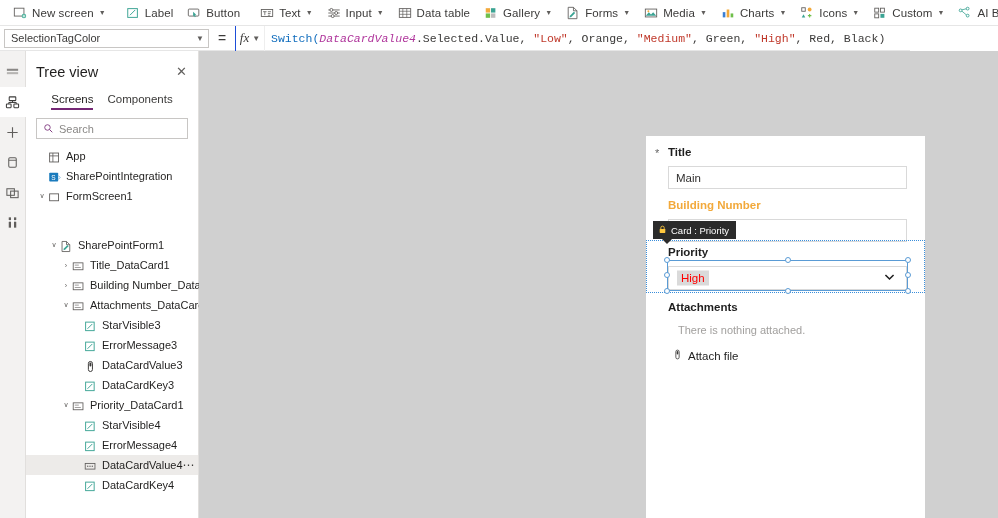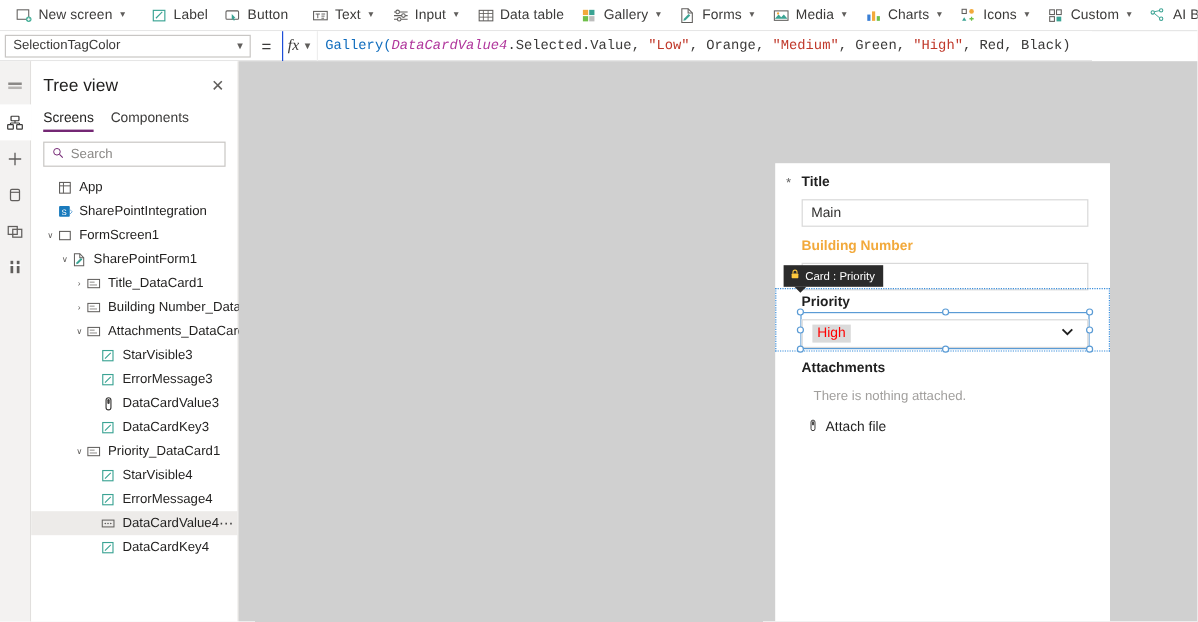--- a/index.html
+++ b/index.html
@@ -75,21 +75,21 @@
   .treepanel {
     position:absolute; left:26px; top:51px; width:173px; height:467px;
     background:#ffffff; border-right:1px solid #e1dfdd;
   }
   .tp-head {
     height:29px; display:flex; align-items:center; justify-content:space-between;
     padding:0 8px 0 10px; margin-top:6px;
   }
   .tp-title { font-size:14.5px; color:#201f1e; font-weight:400; }
   .tp-close { font-size:13px; color:#605e5c; line-height:1; padding:2px 3px; }
-  .tp-tabs { display:flex; padding:0 10px; margin-top:3px; gap:14px; }
+  .tp-tabs { display:flex; padding:0 10px; margin-top:3px; gap:14px;justify-content:center; }
   .tp-tab { font-size:11.5px; color:#3b3a39; padding:4px 0 5px; position:relative; }
   .tp-tab.active { color:#201f1e; }
   .tp-tab.active::after {
     content:""; position:absolute; left:0; right:0; bottom:0; height:2px; background:#742774;
   }
   .tp-search {
     margin:8px 10px 0 10px; height:21px; border:1px solid #c8c6c4; background:#fff;
     display:flex; align-items:center; padding:0 6px; gap:5px;
   }
   .tp-search .sph { font-size:11px; color:#8a8886; }
@@ -324,21 +324,21 @@
   <div class="fxbar">
     <div class="prop-select">
       <span class="pv">SelectionTagColor</span>
       <span class="pc">▼</span>
     </div>
     <div class="eq">=</div>
     <div class="fxbtn">
       <span class="fx">fx</span>
       <span class="pc">▼</span>
     </div>
-    <div class="formula" id="formula-host"><span class="tk-fn">Gallery(</span><span class="tk-id">DataCardValue4</span><span class="tk-pl">.Selected.Value, </span><span class="tk-str">"Low"</span><span class="tk-pl">, Orange, </span><span class="tk-str">"Medium"</span><span class="tk-pl">, Green, </span><span class="tk-str">"High"</span><span class="tk-pl">, Red, Black)</span></div>
+    <div class="formula" id="formula-host"><span class="tk-fn">Switch(</span><span class="tk-id">DataCardValue4</span><span class="tk-pl">.Selected.Value, </span><span class="tk-str">"Low"</span><span class="tk-pl">, Orange, </span><span class="tk-str">"Medium"</span><span class="tk-pl">, Green, </span><span class="tk-str">"High"</span><span class="tk-pl">, Red, Black)</span></div>
   </div>
 
   <div class="rail">
     <div class="rail-btn">
       <span>
         <svg viewBox="0 0 16 16" width="15" height="15">
             <rect x="2" y="4" width="12" height="2.2" fill="#8a8886"></rect>
             <rect x="2" y="7.6" width="12" height="2.2" fill="#b6b4b2"></rect>
           </svg>
       </span>
@@ -426,21 +426,21 @@
             </svg></span>
           <span class="tlabel">SharePointIntegration</span>
         </div>
         <div class="tnode" style="padding-left: 10px;">
           <span class="chev">∨</span>
           <span class="tico"><svg viewBox="0 0 16 16" width="13" height="13">
               <rect x="2" y="3.5" width="11" height="8.5" fill="none" stroke="#605e5c" stroke-width="1.1"></rect>
             </svg></span>
           <span class="tlabel">FormScreen1</span>
         </div>
-        <div class="tnode" style="padding-left: 22px;">
+        <div class="tnode" style="padding-left: 22px; margin-top: 29px;">
           <span class="chev">∨</span>
           <span class="tico"><svg viewBox="0 0 16 16" width="13" height="13">
               <path d="M2.5 1.8h5.5l4 4v8.4h-9.5z" fill="none" stroke="#605e5c" stroke-width="1.05"></path>
               <path d="M8 1.8v4h4" fill="none" stroke="#605e5c" stroke-width="1.05"></path>
               <path d="M10.6 7.6 6.2 12l-2 .6.6-2L9.2 6.2z" fill="#3aa393"></path>
             </svg></span>
           <span class="tlabel">SharePointForm1</span>
         </div>
         <div class="tnode" style="padding-left: 34px;">
           <span class="chev">›</span>

